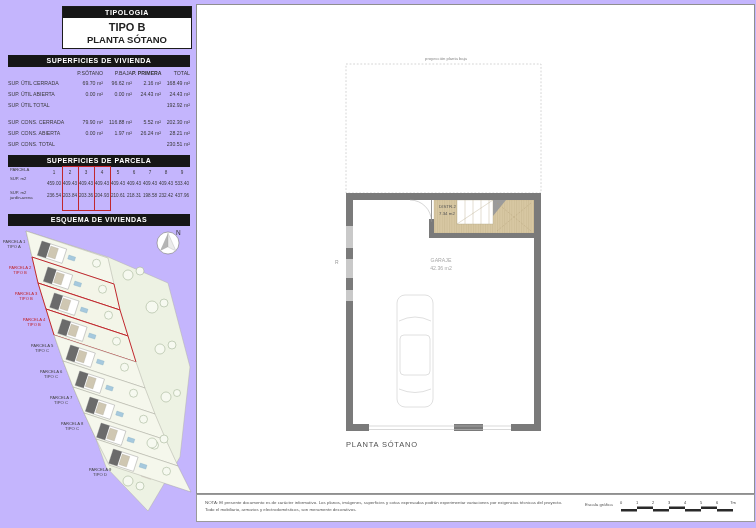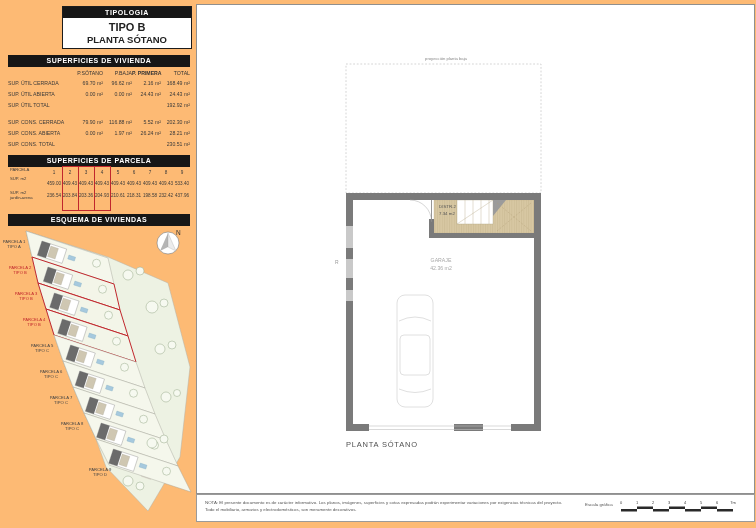--- a/index.html
+++ b/index.html
@@ -1,16 +1,16 @@
 <!DOCTYPE html>
 <html><head>
 <meta charset="utf-8">
 <style>
   html,body{margin:0;padding:0;background:#fff;}
-  #sheet{position:relative;width:756px;height:528px;background:#fdba74;overflow:hidden;
+  #sheet{position:relative;width:756px;height:528px;background:#c4b5fd;overflow:hidden;
          font-family:"Liberation Sans",sans-serif;color:#222;}
   .abs{position:absolute;}
   .black-bar{position:absolute;background:#161616;color:#fff;font-weight:bold;
              text-align:center;font-size:7px;line-height:12px;height:12px;letter-spacing:.5px;}
   
   #title-block{position:absolute;left:62px;top:6px;width:128px;border:1px solid #1c1c1c;background:#fff;}
   #title-block .tb-bar{background:#161616;color:#fff;font-weight:bold;font-size:7px;line-height:11px;
                        text-align:center;letter-spacing:.6px;}
   #title-block .tb-tipo{font-size:11px;font-weight:bold;text-align:center;line-height:14px;margin-top:2px;}
   #title-block .tb-planta{font-size:9.5px;font-weight:bold;text-align:center;line-height:12px;padding-bottom:2px;}

